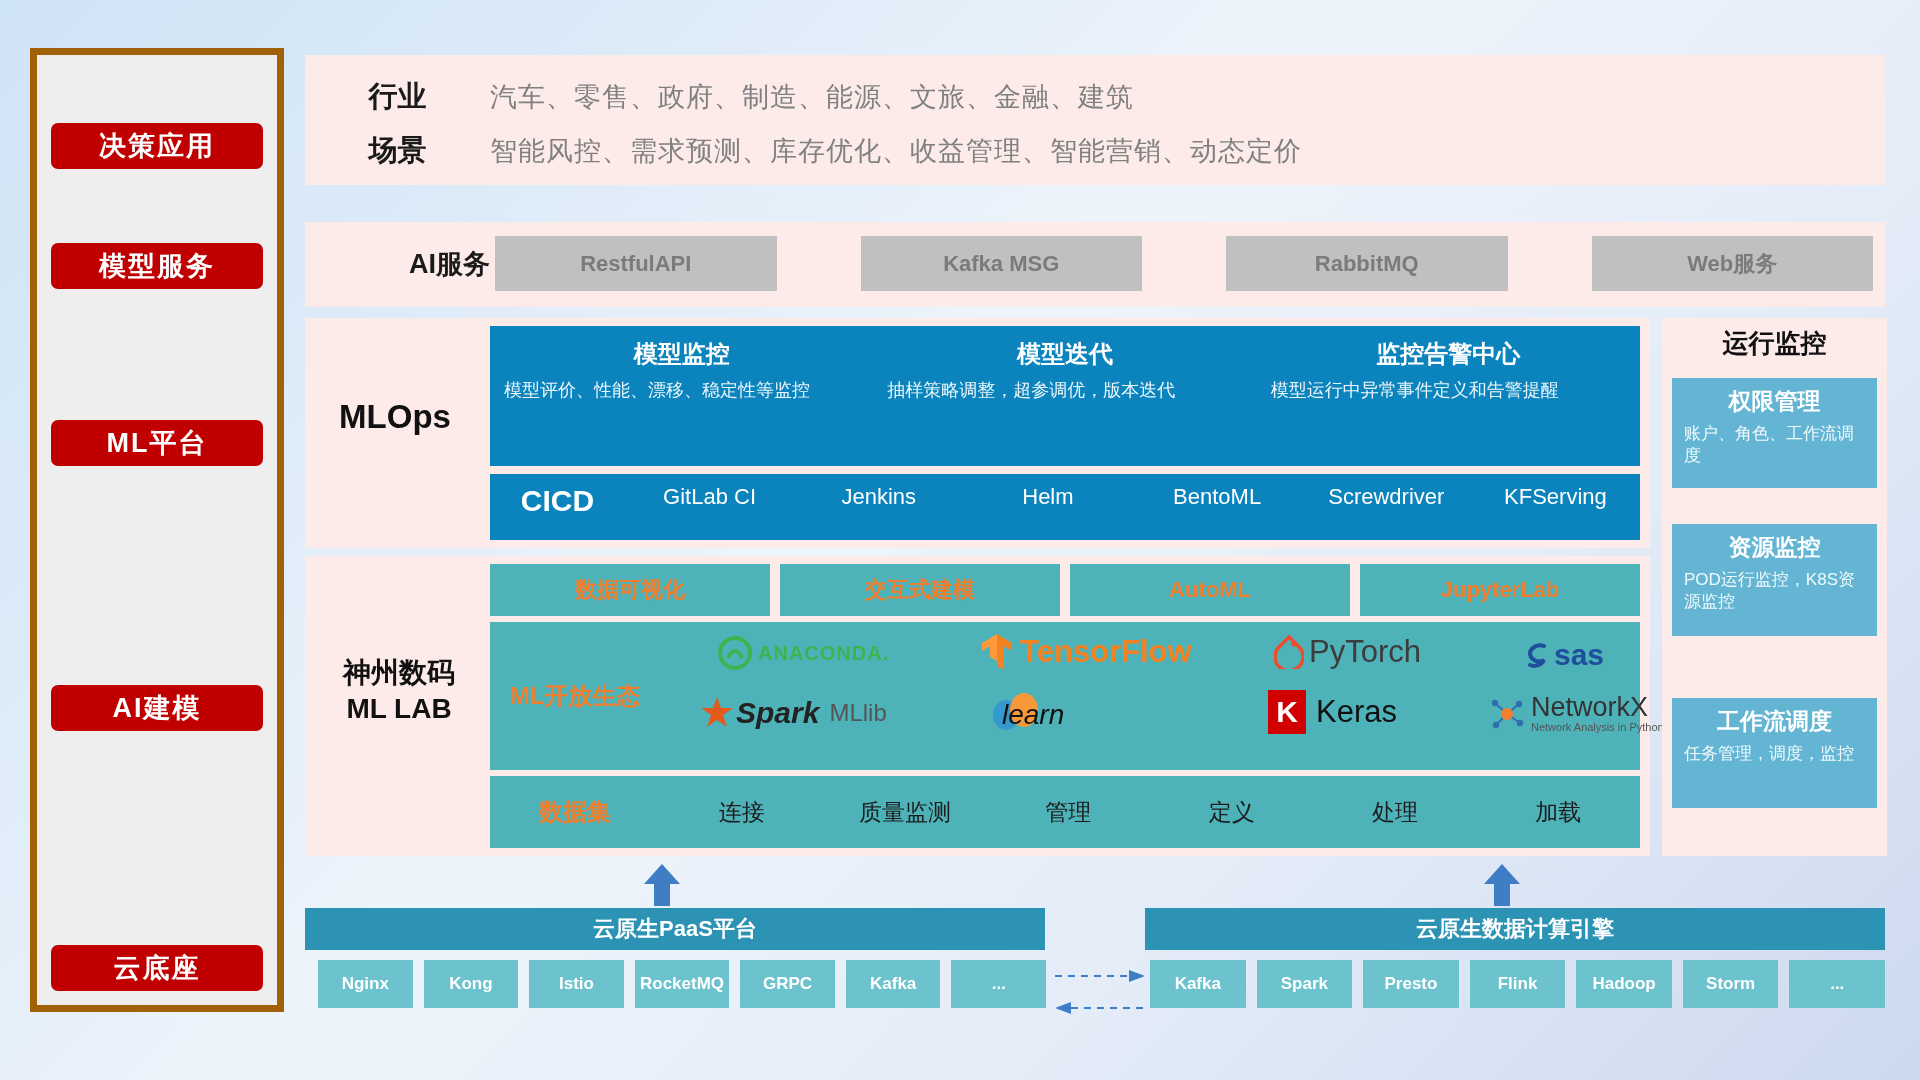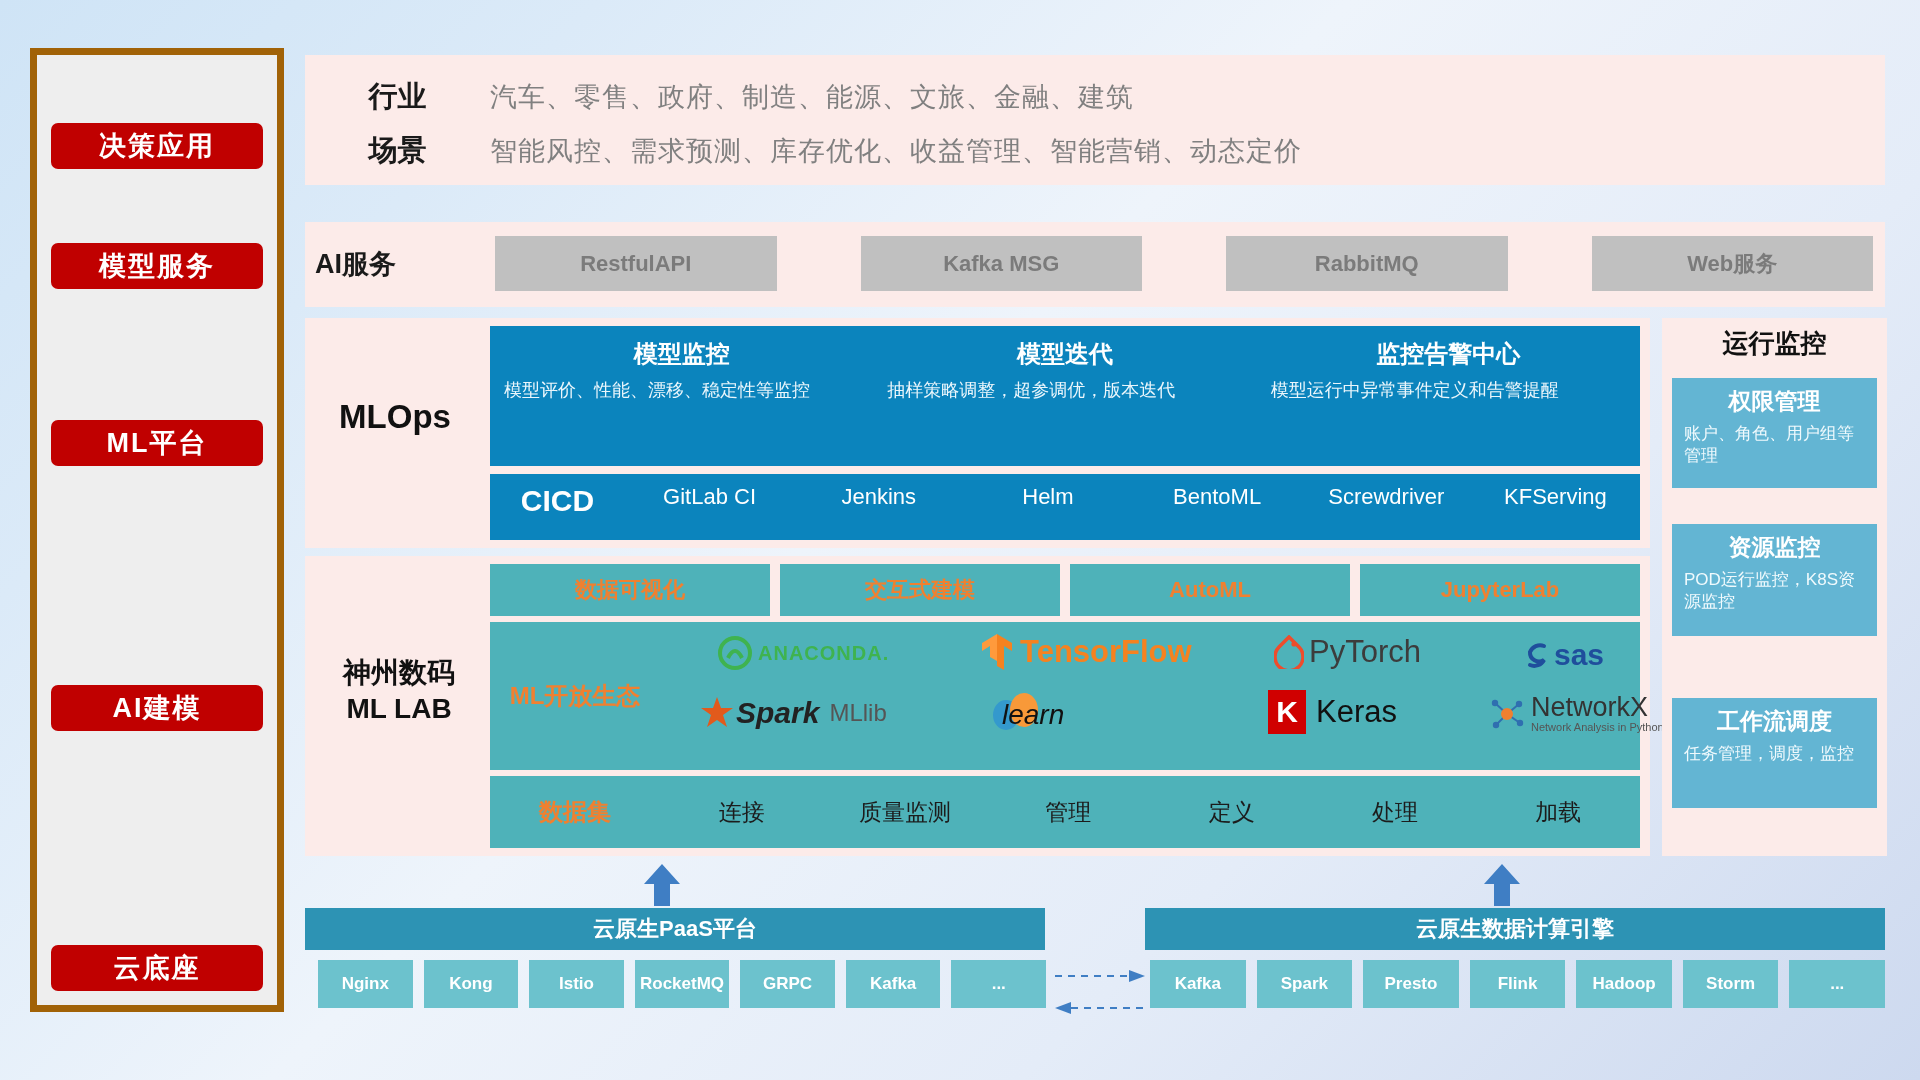--- a/index.html
+++ b/index.html
@@ -42,21 +42,21 @@
   .approw{position:absolute;display:flex;align-items:center;}
   .approw.r1{left:0;top:16px;height:52px;}
   .approw.r2{left:0;top:70px;height:52px;}
   .app-key{
     width:185px;text-align:center;font-size:29px;font-weight:bold;color:#1a1a1a;
   }
   .app-val{font-size:27px;color:#808080;letter-spacing:1px;}
 
   
   .svc-key{
-    position:absolute;left:10px;top:24px;width:175px;text-align:left;
+    position:absolute;left:10px;top:24px;width:175px;text-align:right;
     font-size:27px;font-weight:bold;color:#1a1a1a;
   }
   .svc-list{position:absolute;left:190px;top:14px;width:1378px;display:flex;gap:84px;}
   .svc-chip{
     flex:1;height:55px;background:#c0c0c0;color:#7b7b7b;
     font-size:22px;font-weight:bold;
     display:flex;align-items:center;justify-content:center;
   }
 
   
@@ -314,21 +314,21 @@
     <div class="ds-item">管理</div>
     <div class="ds-item">定义</div>
     <div class="ds-item">处理</div>
     <div class="ds-item">加载</div>
   </div>
 
   <div class="band band-monitor"></div>
   <div class="mon-title">运行监控</div>
   <div class="mon-card m1">
     <h5>权限管理</h5>
-    <p>账户、角色、用户组等管理</p>
+    <p>账户、角色、工作流调度</p>
   </div>
   <div class="mon-card m2">
     <h5>资源监控</h5>
     <p>POD运行监控，K8S资源监控</p>
   </div>
   <div class="mon-card m3">
     <h5>工作流调度</h5>
     <p>任务管理，调度，监控</p>
   </div>
 

